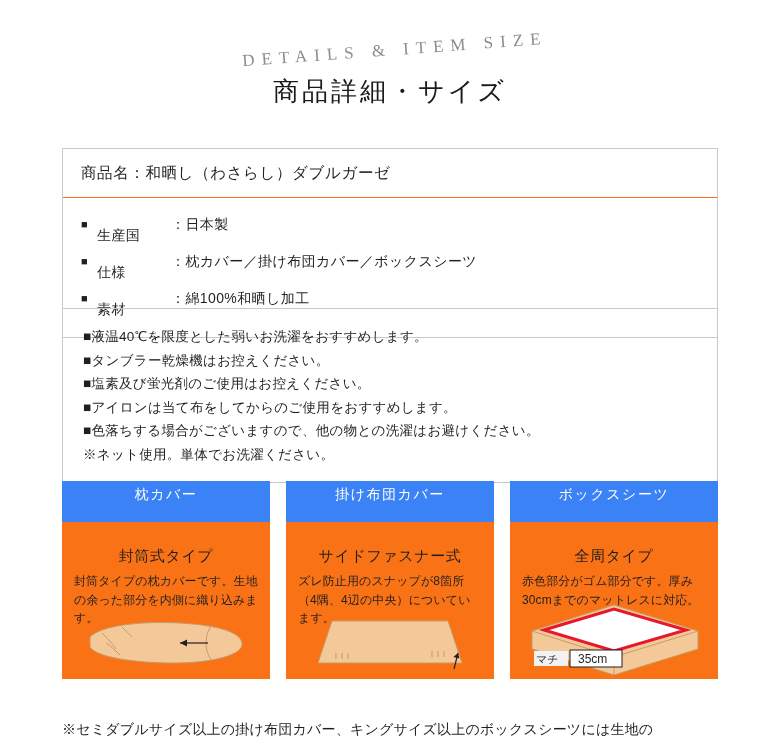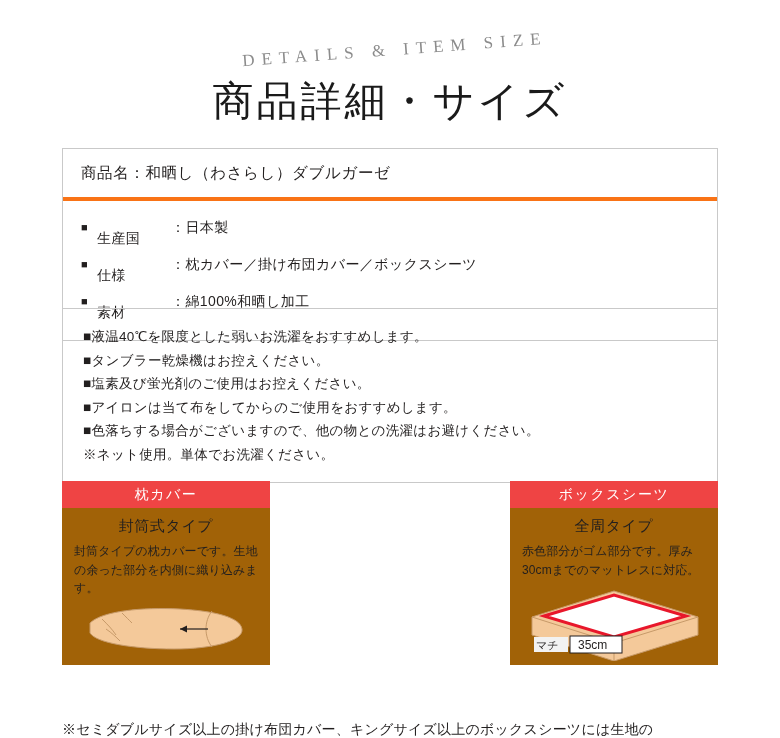--- a/index.html
+++ b/index.html
@@ -29,39 +29,39 @@
   .eyebrow {
     font-size: 17px;
     letter-spacing: 7px;
     color: #8c8c8c;
     font-family: "Liberation Serif", serif;
     transform: rotate(-4.2deg);
     display: inline-block;
     margin-left: 10px;
   }
   .title {
-    font-size: 41px;
+    font-size: 26px;
     letter-spacing: 3px;
     margin-top: 14px;
     font-family: "Liberation Serif", serif;
     color: #1a1a1a;
   }
 
   
   .info-box {
     position: absolute;
     left: 62px;
     top: 148px;
     width: 656px;
     border: 1px solid #c9c9c9;
     box-sizing: border-box;
   }
   .info-name {
     padding: 14px 18px 13px 18px;
-    border-bottom: 4px solid #f97316;
+    border-bottom: 1px solid #f97316;
     font-size: 15.5px;
     letter-spacing: 0.6px;
   }
   .info-list {
     padding: 13px 18px 15px 18px;
   }
   .info-row {
     display: flex;
     font-size: 14px;
     line-height: 26px;
@@ -105,32 +105,32 @@
     top: 481px;
     width: 656px;
     display: flex;
     justify-content: space-between;
   }
   .card {
     width: 208px;
     box-sizing: border-box;
   }
   .card-head {
-    background: #ef4444;
+    background: #3b82f6;
     color: #ffffff;
     text-align: center;
     font-size: 14px;
     letter-spacing: 1.5px;
-    padding: 5px 0 4px 0;
+    padding: 5px 0 18px 0;
   }
   .card-body {
-    background: #a16207;
+    background: #f97316;
     height: 157px;
     position: relative;
-    padding: 9px 12px 0 12px;
+    padding: 25px 12px 0 12px;
     box-sizing: border-box;
   }
   .card-sub {
     text-align: center;
     font-size: 15px;
     letter-spacing: 0.6px;
     margin-bottom: 6px;
   }
   .card-desc {
     font-size: 12px;
@@ -210,20 +210,38 @@
           <path d="M150 34 C142 44, 142 60, 150 70" fill="none" stroke="#c79a69" stroke-width="1"></path>
           <path d="M40 42 C46 48, 50 52, 54 58" fill="none" stroke="#c79a69" stroke-width="1"></path>
           <path d="M44 52 C50 56, 54 60, 58 64" fill="none" stroke="#c79a69" stroke-width="1"></path>
           <path d="M60 36 C64 40, 67 43, 70 46" fill="none" stroke="#c79a69" stroke-width="1"></path>
           <line x1="118" y1="52" x2="146" y2="52" stroke="#221f1f" stroke-width="1.2"></line>
           <path d="M118 52 l7 -3.5 v7 Z" fill="#221f1f"></path>
         </svg>
       </div>
     </div>
 
+    <div class="card">
+      <div class="card-head">掛け布団カバー</div>
+      <div class="card-body">
+        <div class="card-sub">サイドファスナー式</div>
+        <div class="card-desc">ズレ防止用のスナップが8箇所（4隅、4辺の中央）についています。</div>
+        <svg class="illus" viewBox="0 0 208 84">
+          <path d="M46 30 L162 30 L176 72 L32 72 Z" fill="#f4c99a" stroke="#c79a69" stroke-width="1"></path>
+          <line x1="50" y1="62" x2="50" y2="68" stroke="#c79a69" stroke-width="1"></line>
+          <line x1="56" y1="62" x2="56" y2="68" stroke="#c79a69" stroke-width="1"></line>
+          <line x1="62" y1="62" x2="62" y2="68" stroke="#c79a69" stroke-width="1"></line>
+          <line x1="146" y1="60" x2="146" y2="66" stroke="#c79a69" stroke-width="1"></line>
+          <line x1="152" y1="60" x2="152" y2="66" stroke="#c79a69" stroke-width="1"></line>
+          <line x1="158" y1="60" x2="158" y2="66" stroke="#c79a69" stroke-width="1"></line>
+          <line x1="168" y1="78" x2="172" y2="62" stroke="#221f1f" stroke-width="1.2"></line>
+          <path d="M172 62 l-4.6 4 l6 1.6 Z" fill="#221f1f"></path>
+        </svg>
+      </div>
+    </div>
 
     <div class="card">
       <div class="card-head">ボックスシーツ</div>
       <div class="card-body">
         <div class="card-sub">全周タイプ</div>
         <div class="card-desc">赤色部分がゴム部分です。厚み30cmまでのマットレスに対応。</div>
         <svg class="illus" viewBox="0 0 208 84">
           <path d="M22 40 L104 14 L188 40 L188 58 L104 84 L22 58 Z" fill="#f4c99a" stroke="#c79a69" stroke-width="1"></path>
           <path d="M22 40 L104 66 L188 40" fill="none" stroke="#c79a69" stroke-width="1"></path>
           <path d="M104 66 L104 84" fill="none" stroke="#c79a69" stroke-width="1"></path>

